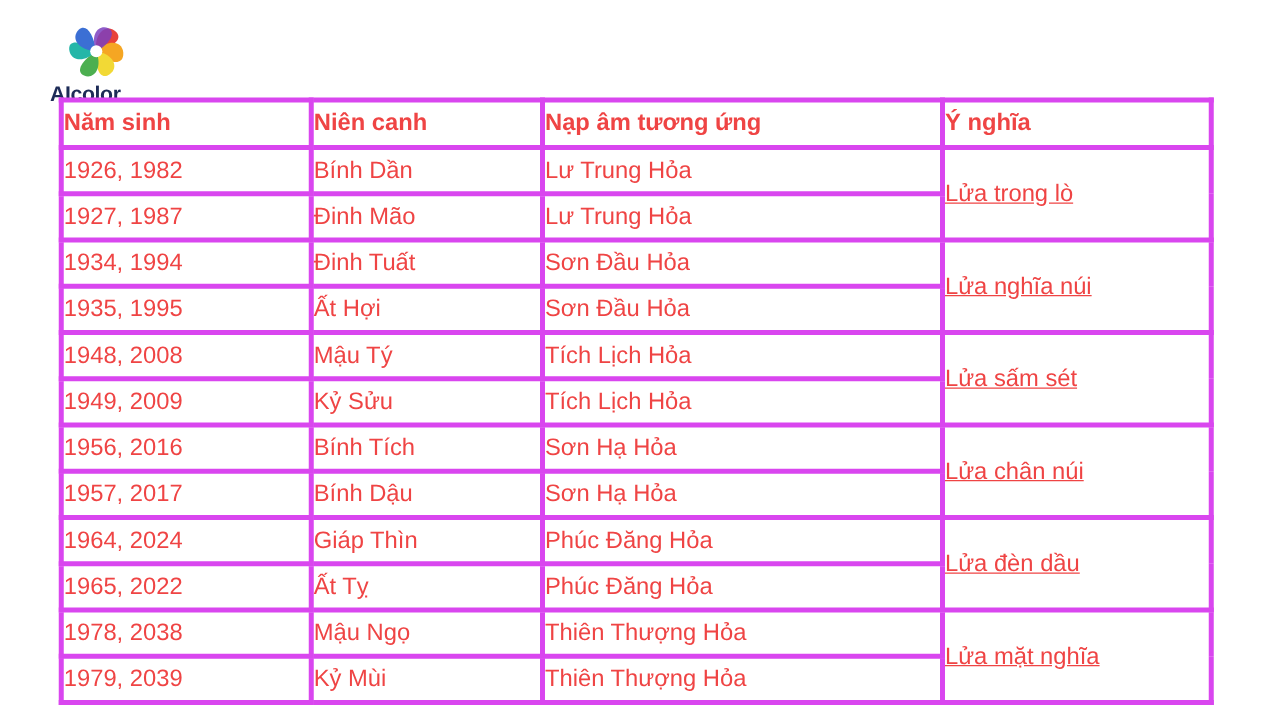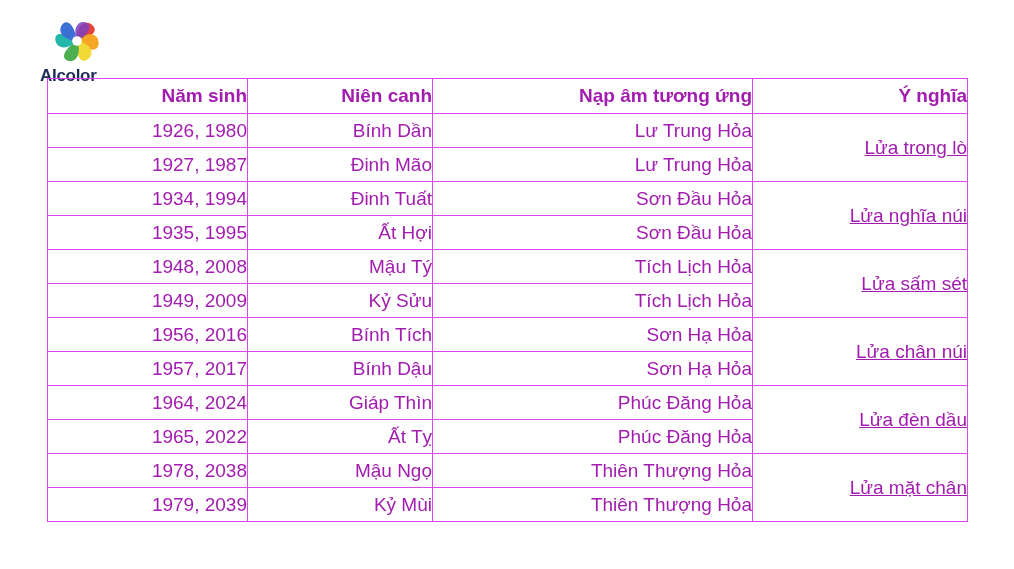--- a/index.html
+++ b/index.html
@@ -47,23 +47,23 @@
   
   table.zodiac {
     position: absolute;
     left: 47px;
     top: 78px;
     width: 920px;
     border-collapse: collapse;
     table-layout: fixed;
   }
   table.zodiac th, table.zodiac td {
-    border: 1px solid #d946ef;
-    text-align: right;
-    color: #a21caf;
+    border: 4px solid #d946ef;
+    text-align: left;
+    color: #ef4444;
     font-size: 19px;
     padding: 0;
     height: 33px;
     line-height: 33px;
     white-space: nowrap;
   }
   table.zodiac th {
     font-weight: bold;
     font-size: 19px;
     height: 34px;
@@ -112,21 +112,21 @@
   <thead>
     <tr>
       <th>Năm sinh</th>
       <th>Niên canh</th>
       <th>Nạp âm tương ứng</th>
       <th>Ý nghĩa</th>
     </tr>
   </thead>
   <tbody>
     <tr>
-      <td>1926, 1980</td>
+      <td>1926, 1982</td>
       <td>Bính Dần</td>
       <td>Lư Trung Hỏa</td>
       <td class="meaning" rowspan="2">Lửa trong lò</td>
     </tr>
     <tr>
       <td>1927, 1987</td>
       <td>Đinh Mão</td>
       <td>Lư Trung Hỏa</td>
     </tr>
     <tr>
@@ -170,21 +170,21 @@
     </tr>
     <tr>
       <td>1965, 2022</td>
       <td>Ất Tỵ</td>
       <td>Phúc Đăng Hỏa</td>
     </tr>
     <tr>
       <td>1978, 2038</td>
       <td>Mậu Ngọ</td>
       <td>Thiên Thượng Hỏa</td>
-      <td class="meaning" rowspan="2">Lửa mặt chân</td>
+      <td class="meaning" rowspan="2">Lửa mặt nghĩa</td>
     </tr>
     <tr>
       <td>1979, 2039</td>
       <td>Kỷ Mùi</td>
       <td>Thiên Thượng Hỏa</td>
     </tr>
   </tbody>
 </table>
 
 </body></html>

